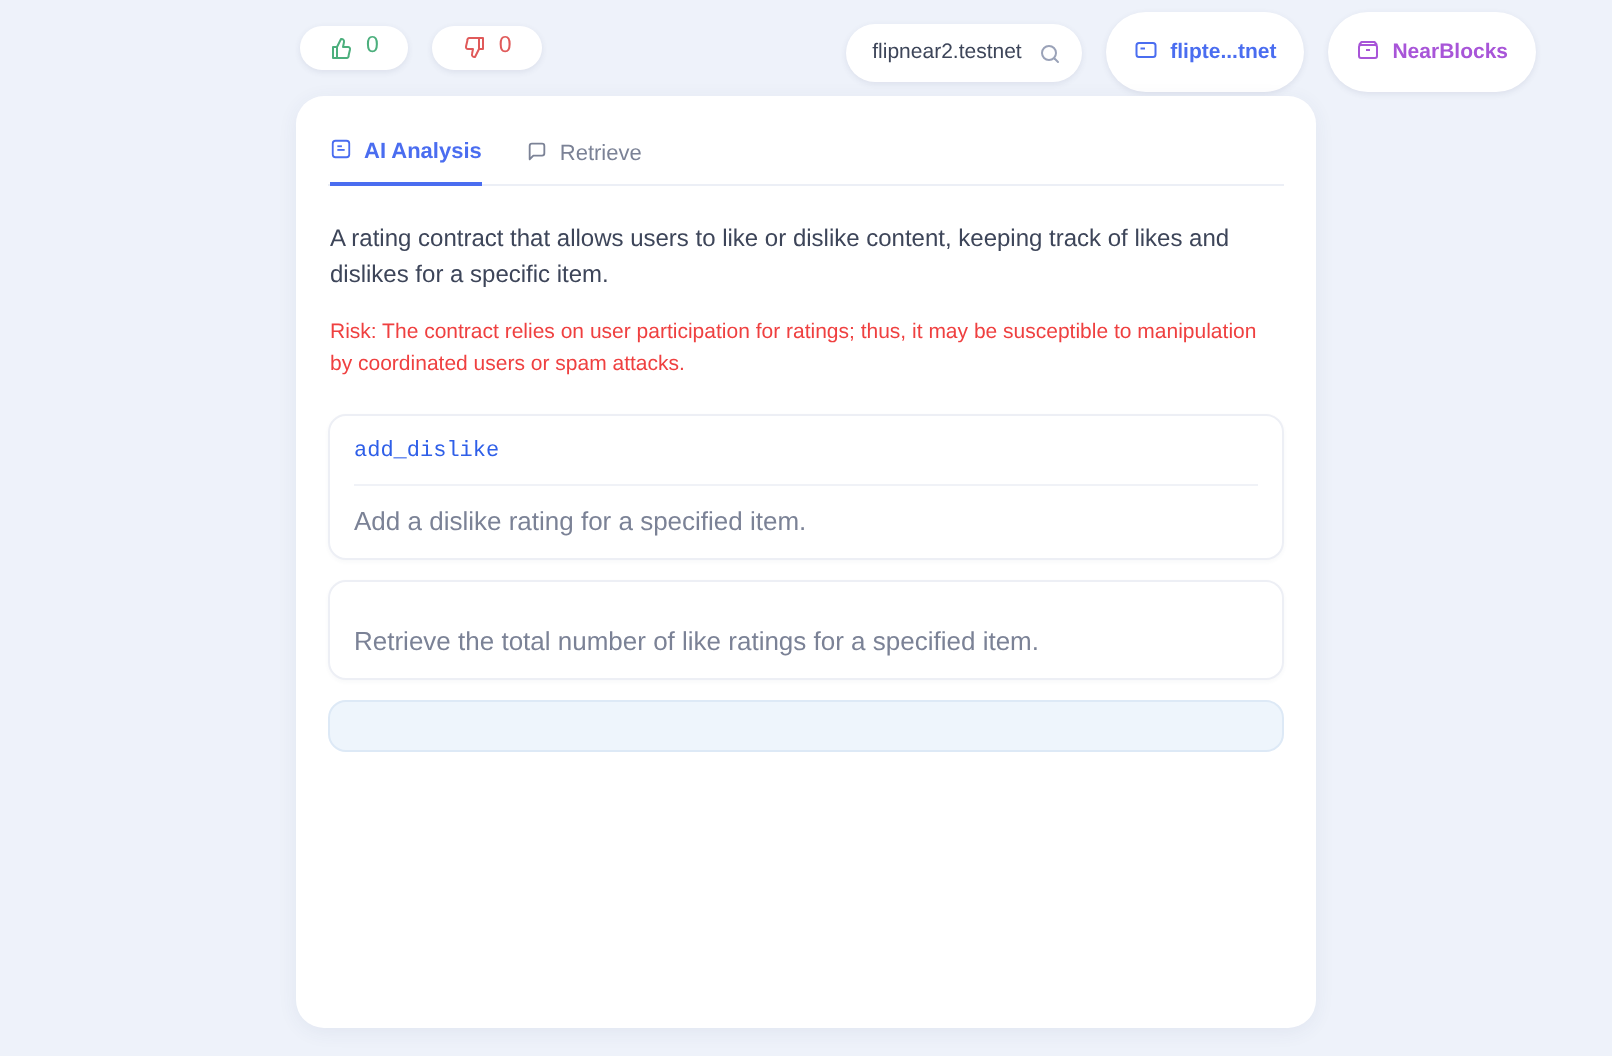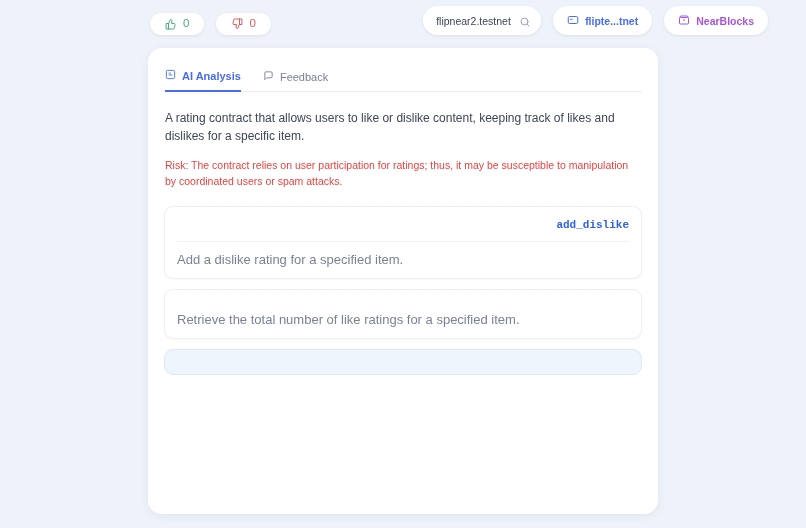--- a/index.html
+++ b/index.html
@@ -81,21 +81,21 @@
     top: 8px;
     color: #9aa2b8;
   }
 
   .link-pill {
     display: flex;
     align-items: center;
     gap: 6px;
     background: #ffffff;
     border-radius: 999px;
-    height: 29px;
+    height: 40px;
     padding: 0 14px;
     box-shadow: 0 1px 3px rgba(60,70,110,0.10);
     font-size: 10.5px;
     font-weight: bold;
     white-space: nowrap;
   }
   .link-pill.blue { color: #4a6df0; }
   .link-pill.purple { color: #a855d8; }
 
   
@@ -164,26 +164,25 @@
   .fn-card {
     background: #ffffff;
     border: 1px solid #edeff5;
     border-radius: 9px;
     padding: 12px 12px 11px 12px;
     box-shadow: 0 1px 2px rgba(60,70,110,0.04);
   }
   .fn-name {
     font-family: "Liberation Mono", monospace;
     font-size: 11px;
-    font-weight: bold;
+    font-weight: normal;
     color: #2f5fe8;
     padding-bottom: 10px;
     border-bottom: 1px solid #f0f2f7;
     cursor: pointer;
-    text-align: right;
   }
   .fn-desc {
     font-size: 13px;
     color: #7b8296;
     padding-top: 10px;
   }
 
   
   .ai-panel {
     margin-top: 10px;
@@ -274,21 +273,21 @@
       </span>
       <span>AI Analysis</span>
     </div>
 
     <div class="tab">
       <span>
         <svg width="11" height="11" viewBox="0 0 24 24" fill="none" stroke="currentColor" stroke-width="2" stroke-linejoin="round">
           <path d="M20 14.5a2.5 2.5 0 0 1-2.5 2.5H8l-4 4V6.5A2.5 2.5 0 0 1 6.5 4h11A2.5 2.5 0 0 1 20 6.5z"></path>
         </svg>
       </span>
-      <span>Feedback</span>
+      <span>Retrieve</span>
     </div>
 
   </div>
 
   <div class="desc">A rating contract that allows users to like or dislike content, keeping track of likes and dislikes for a specific item.</div>
 
   <div class="risk">Risk: The contract relies on user participation for ratings; thus, it may be susceptible to manipulation by coordinated users or spam attacks.</div>
 
   <div class="fn-list">
 

